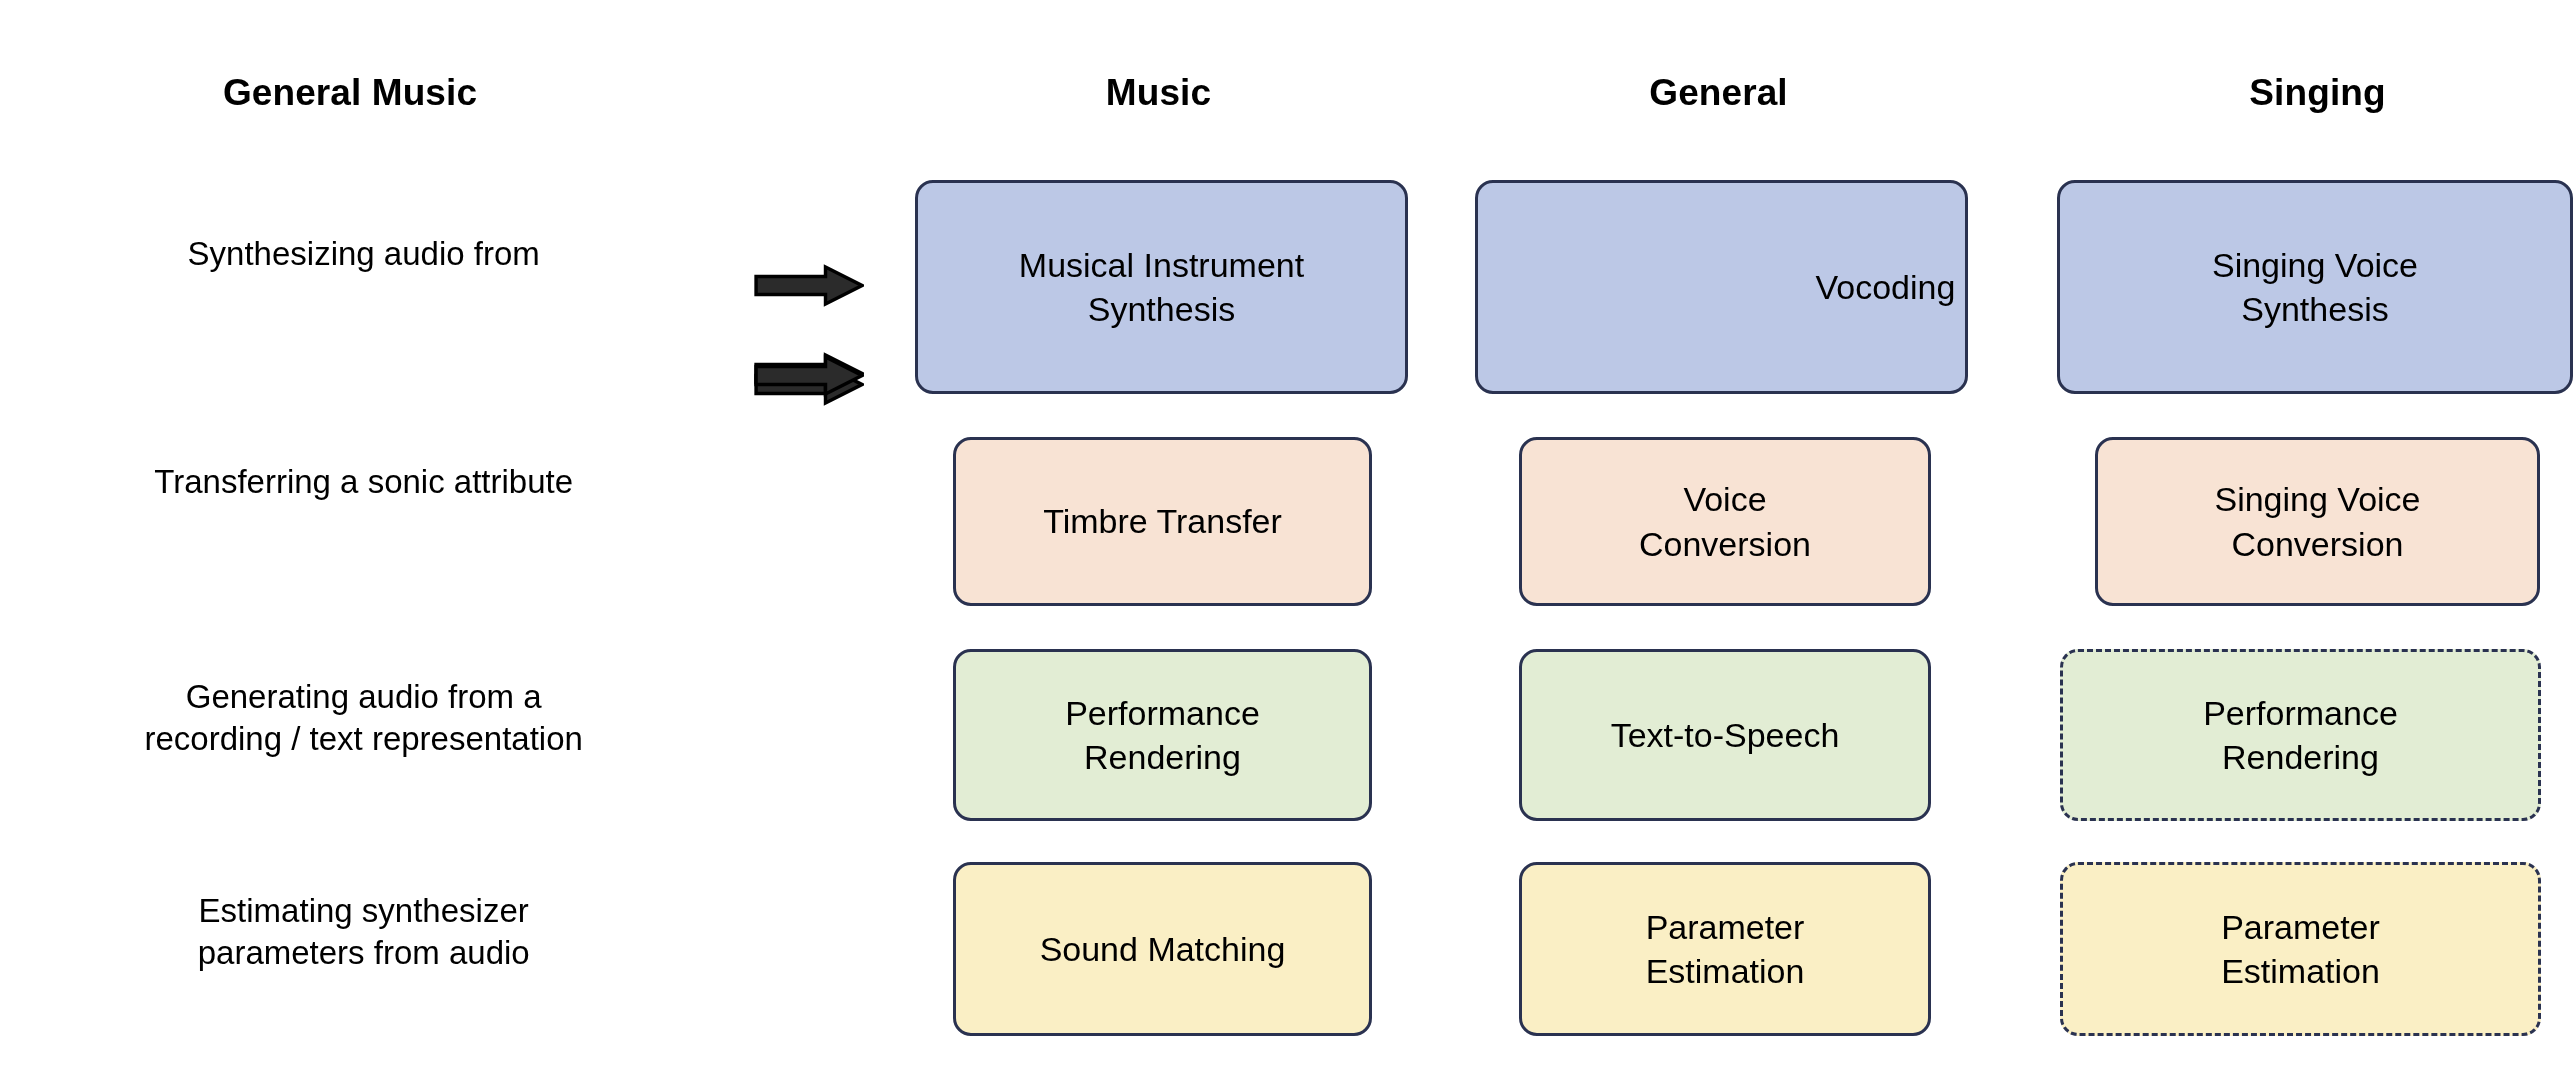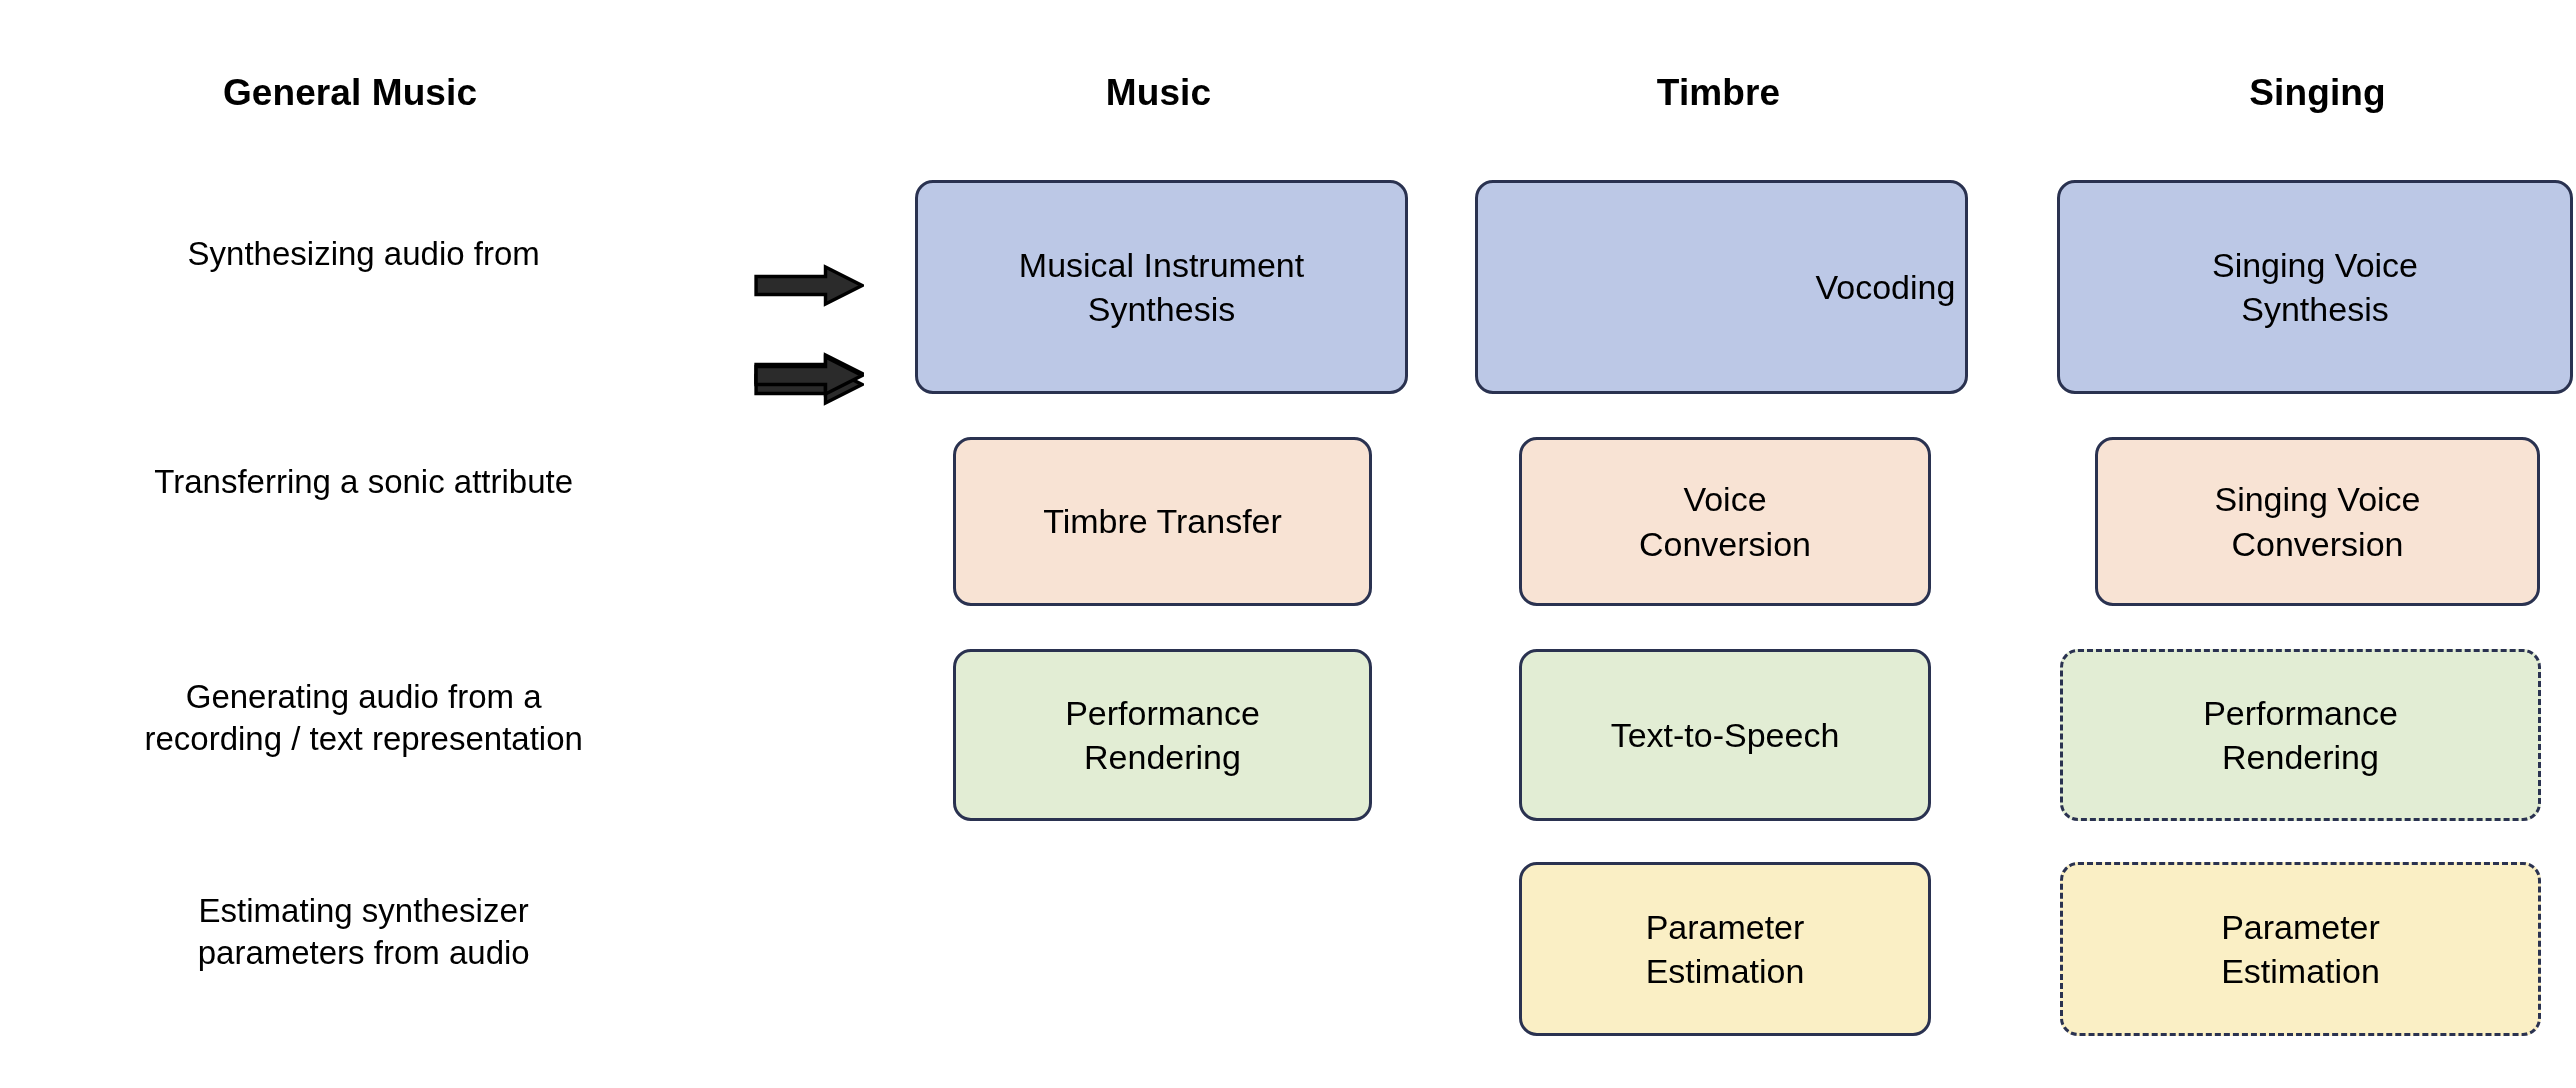--- a/index.html
+++ b/index.html
@@ -111,21 +111,21 @@
   #box-r4c2 { left: 1519px; top: 862px; width: 412px; height: 174px; }
   #box-r4c3 { left: 2060px; top: 862px; width: 481px; height: 174px; }
 </style>
 </head>
 <body>
 
 <div id="diagram">
 
   <div class="col-header" id="hdr-general">General Music</div>
   <div class="col-header" id="hdr-music">Music</div>
-  <div class="col-header" id="hdr-speech">Timbre</div>
+  <div class="col-header" id="hdr-speech">General</div>
   <div class="col-header" id="hdr-singing">Singing</div>
 
   <div class="task-label" id="task-1">
     <span class="ln">Synthesizing audio from</span>
   </div>
 
   <svg class="arrow" id="arrow-1" viewBox="0 0 160 62">
     <polygon points="3,18 104,18 104,4 157,31 104,58 104,44 3,44" fill="#2B2B2B" stroke="#000000" stroke-width="5" stroke-linejoin="miter"></polygon>
   </svg>
 
@@ -202,20 +202,25 @@
 
   <div class="task-label" id="task-4">
     <span class="ln">Estimating synthesizer</span>
     <span class="ln">parameters from audio</span>
   </div>
 
   <svg class="arrow" id="arrow-4" viewBox="0 0 160 62">
     <polygon points="3,18 104,18 104,4 157,31 104,58 104,44 3,44" fill="#2B2B2B" stroke="#000000" stroke-width="5" stroke-linejoin="miter"></polygon>
   </svg>
 
+  <div class="task-box row-param" id="box-r4c1">
+    <div>
+      <span class="ln">Sound Matching</span>
+    </div>
+  </div>
   <div class="task-box row-param" id="box-r4c2">
     <div>
       <span class="ln">Parameter</span>
       <span class="ln">Estimation</span>
     </div>
   </div>
   <div class="task-box row-param dashed" id="box-r4c3">
     <div>
       <span class="ln">Parameter</span>
       <span class="ln">Estimation</span>

